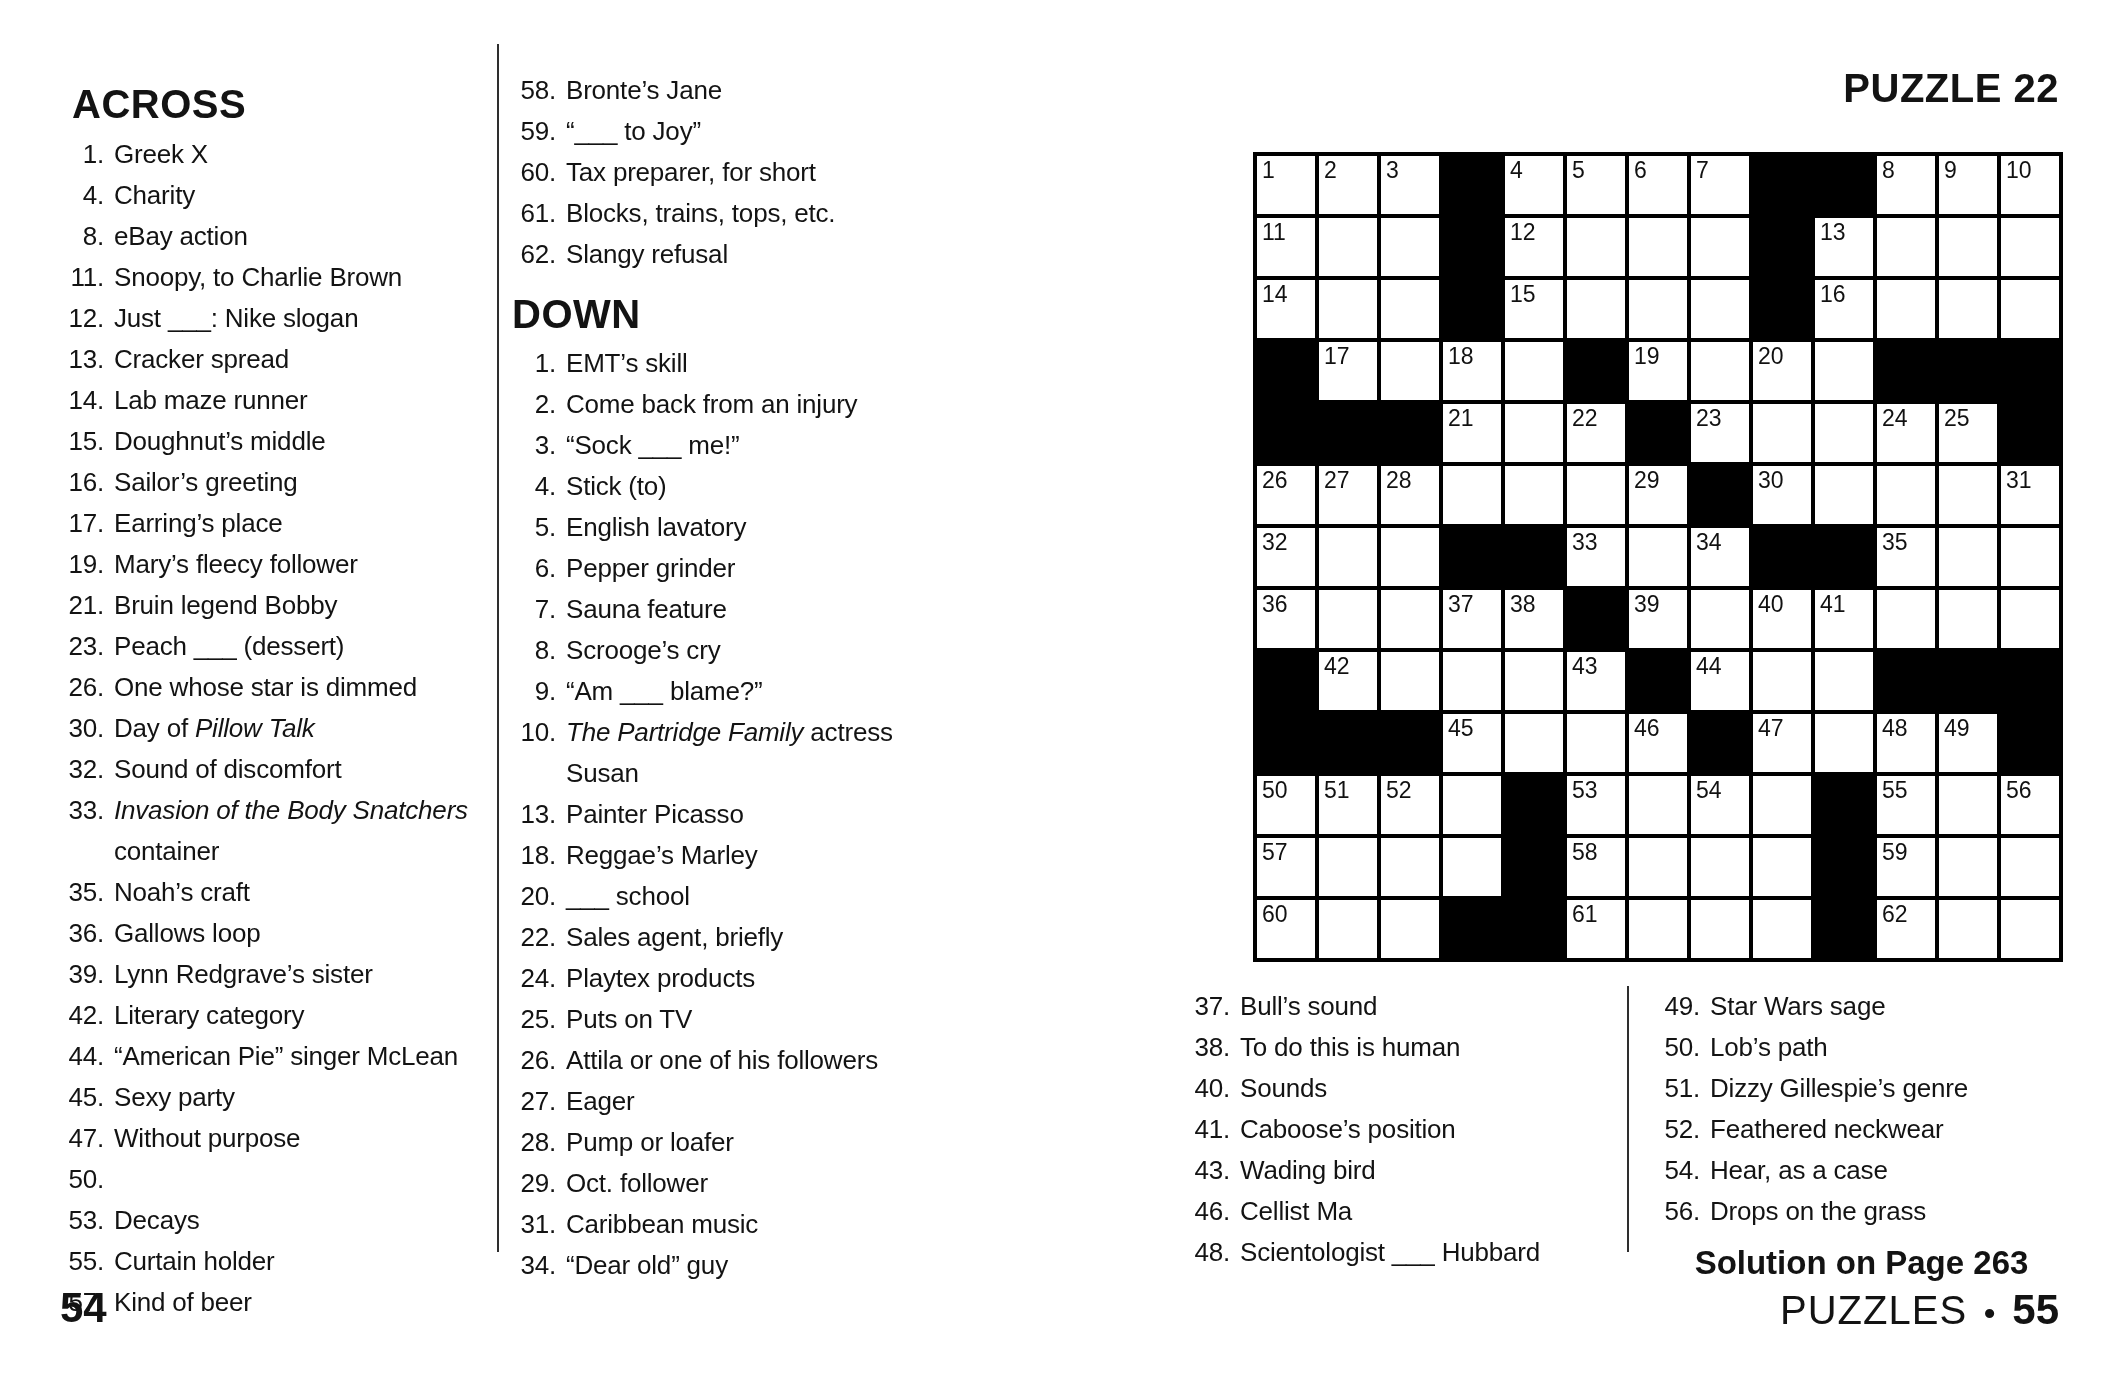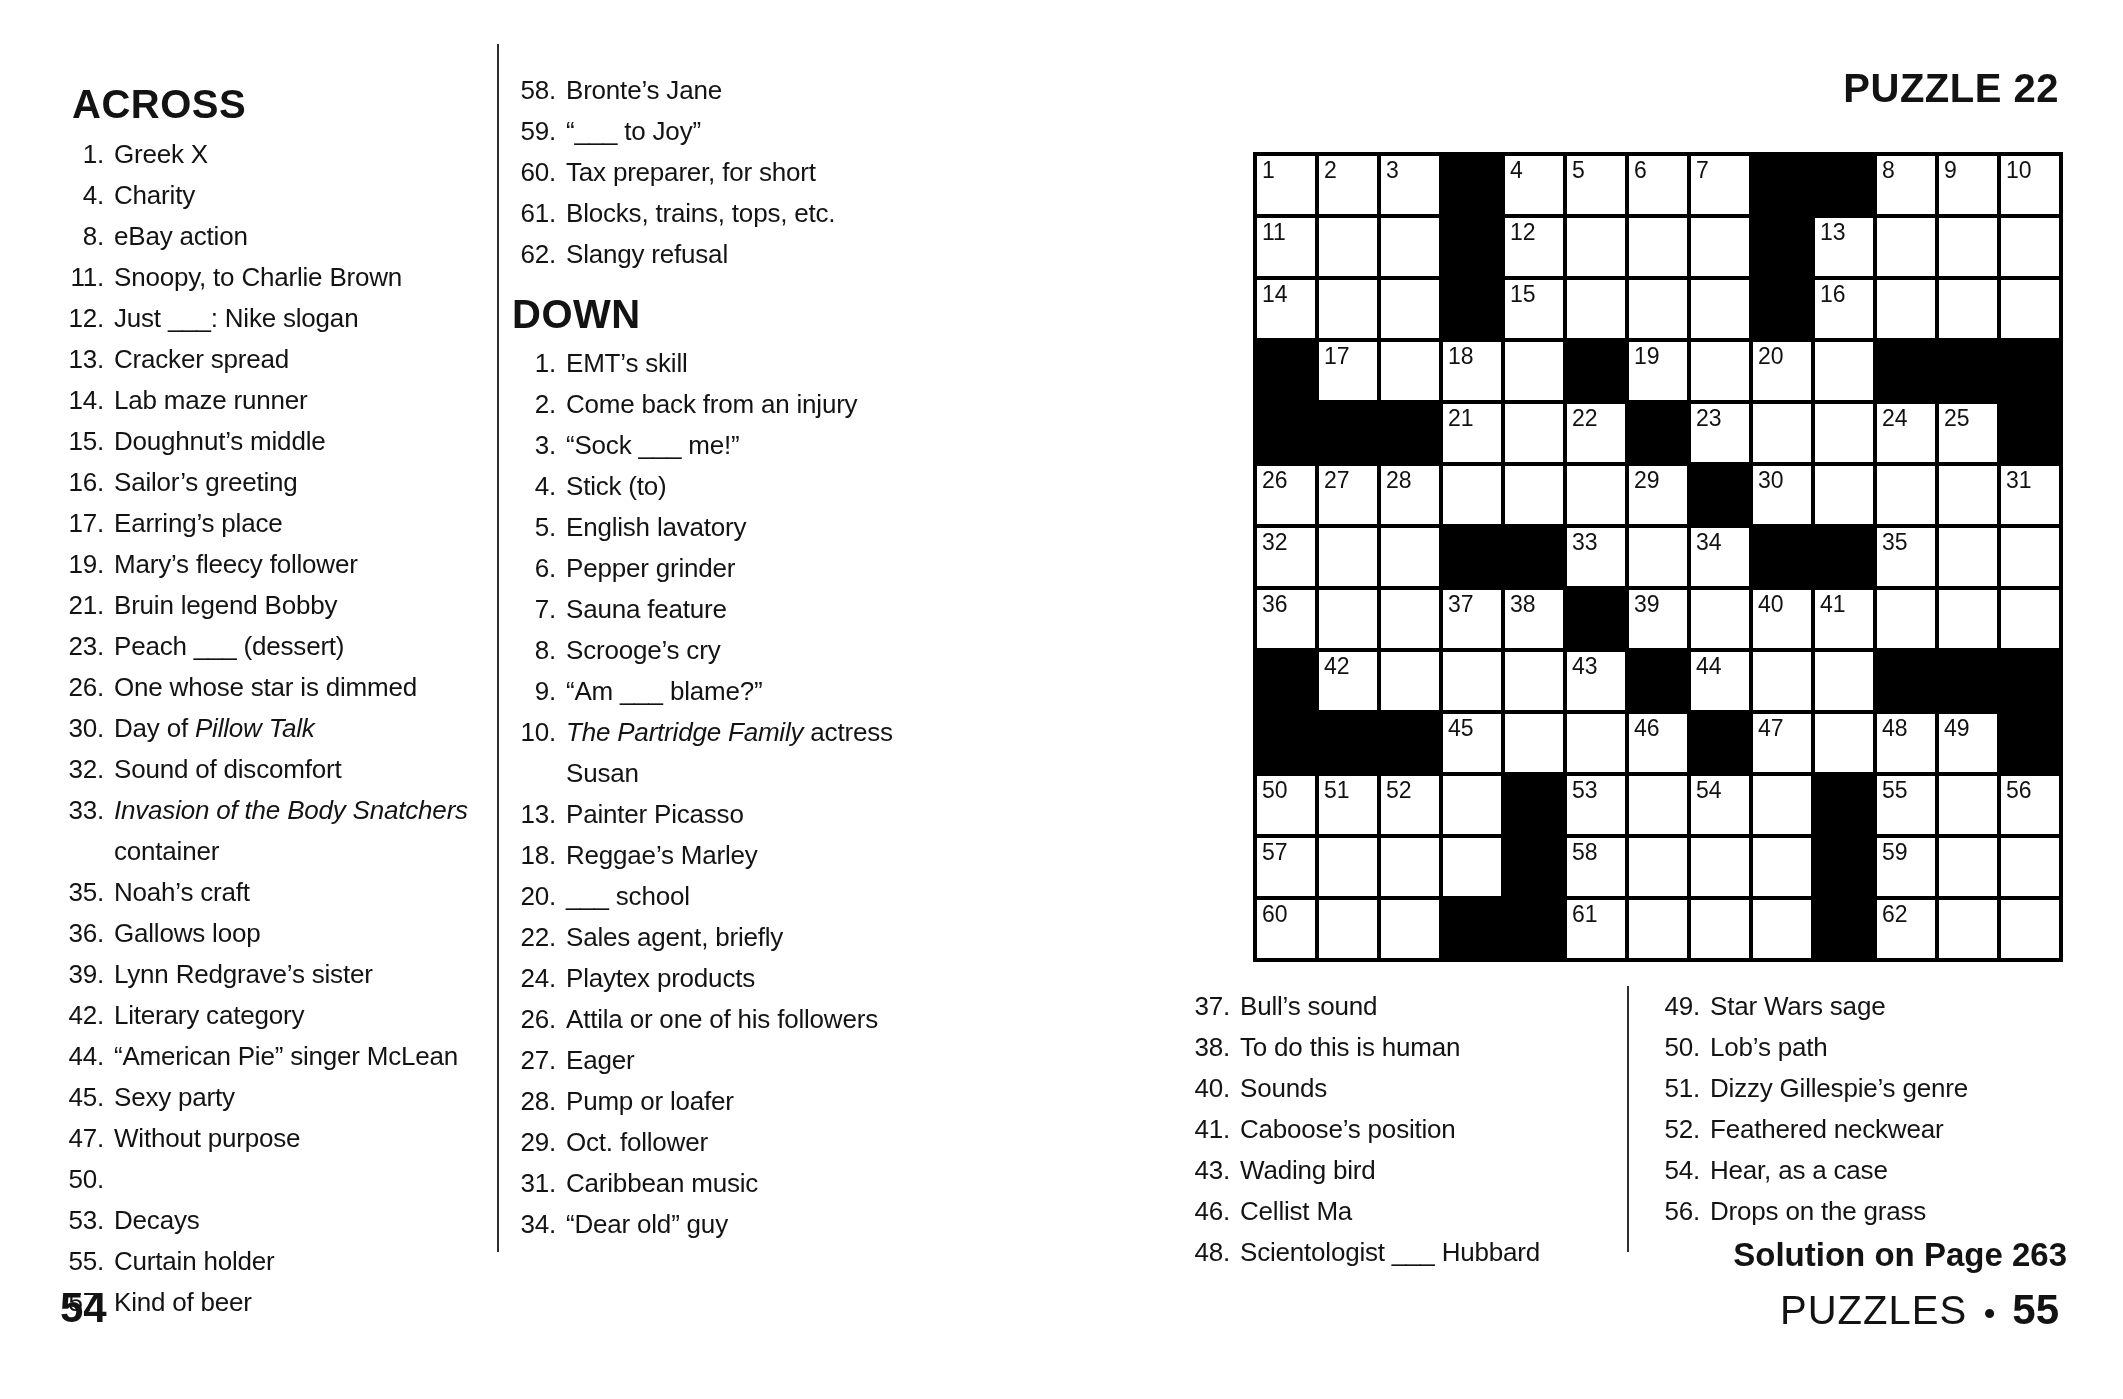--- a/index.html
+++ b/index.html
@@ -10,21 +10,21 @@
   .hdr{font-size:40px;font-weight:bold;line-height:44px;margin:12px;letter-spacing:.5px}
   .clue{display:flex;line-height:41px;font-size:26px;letter-spacing:-.2px}
   .clue .num{flex:0 0 44px;text-align:right}
   .clue .txt{margin-left:10px;flex:1}
   .col-left{position:absolute;left:60px;top:70px;width:437px}
   .col-left .hdr{margin-bottom:8px}
   .col-middle{position:absolute;left:512px;top:70px;width:424px}
   .col-middle .hdr{margin:17px 0 7px 0}
   .col-bl{position:absolute;left:1186px;top:986px;width:426px}
   .col-br{position:absolute;left:1656px;top:986px;width:411px}
-  .solution{font-size:33px;font-weight:bold;text-align:right;line-height:42px;margin-top:2px}
+  .solution{font-size:33px;font-weight:bold;text-align:center;line-height:42px;margin-top:10px}
 
   
   .vdiv{position:absolute;width:2px;background:#2e2e2e}
   #div-main{left:497px;top:44px;height:1208px}
   #div-bottom{left:1627px;top:986px;height:266px}
 
   
   .puzzle-title{position:absolute;left:1253px;top:66px;width:806px;text-align:right;
                 font-size:40px;font-weight:bold;letter-spacing:.5px}
 
@@ -245,20 +245,24 @@
         </div>
         <div class="clue">
           <span class="num">22.</span>
           <span class="txt">Sales agent, briefly</span>
         </div>
         <div class="clue">
           <span class="num">24.</span>
           <span class="txt">Playtex products</span>
         </div>
         <div class="clue">
+          <span class="num">25.</span>
+          <span class="txt">Puts on TV</span>
+        </div>
+        <div class="clue">
           <span class="num">26.</span>
           <span class="txt">Attila or one of his followers</span>
         </div>
         <div class="clue">
           <span class="num">27.</span>
           <span class="txt">Eager</span>
         </div>
         <div class="clue">
           <span class="num">28.</span>
           <span class="txt">Pump or loafer</span>

